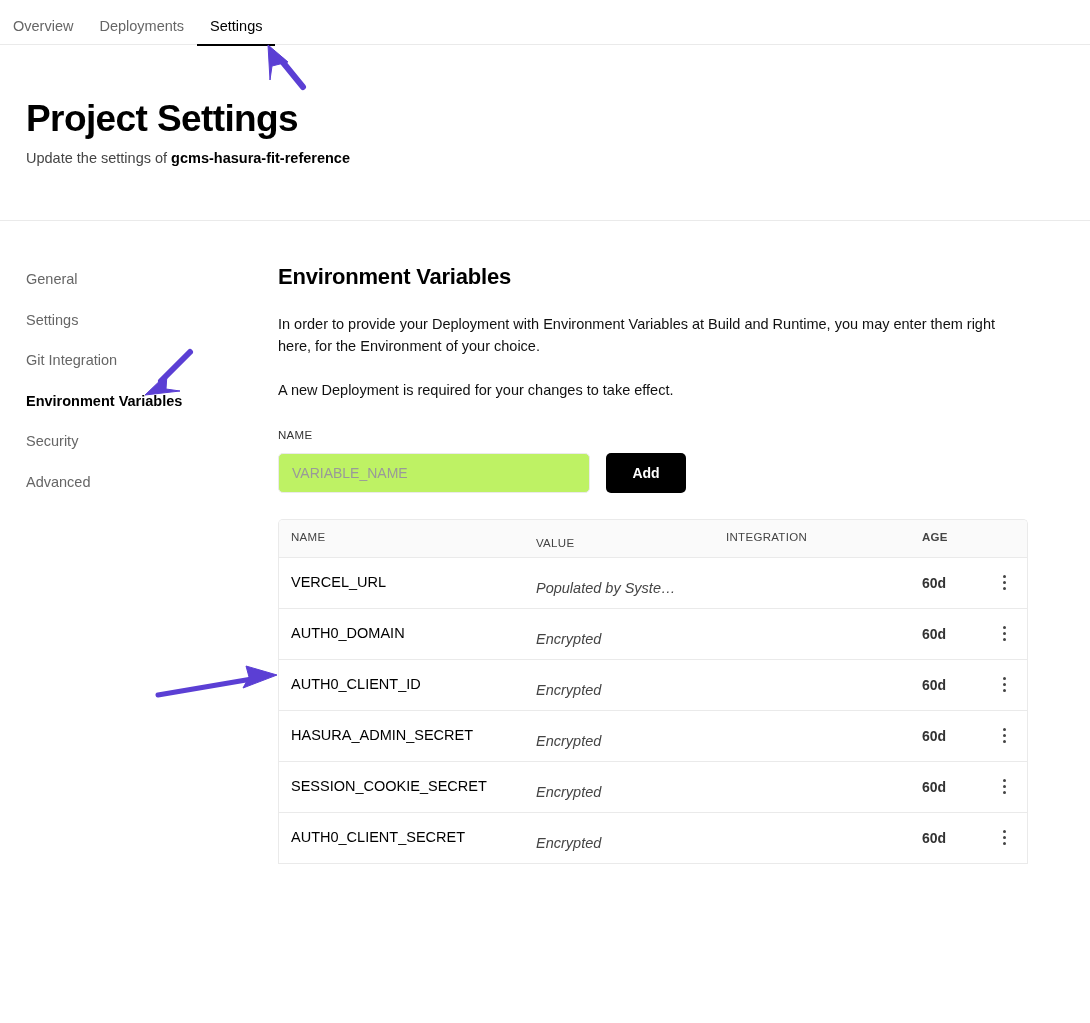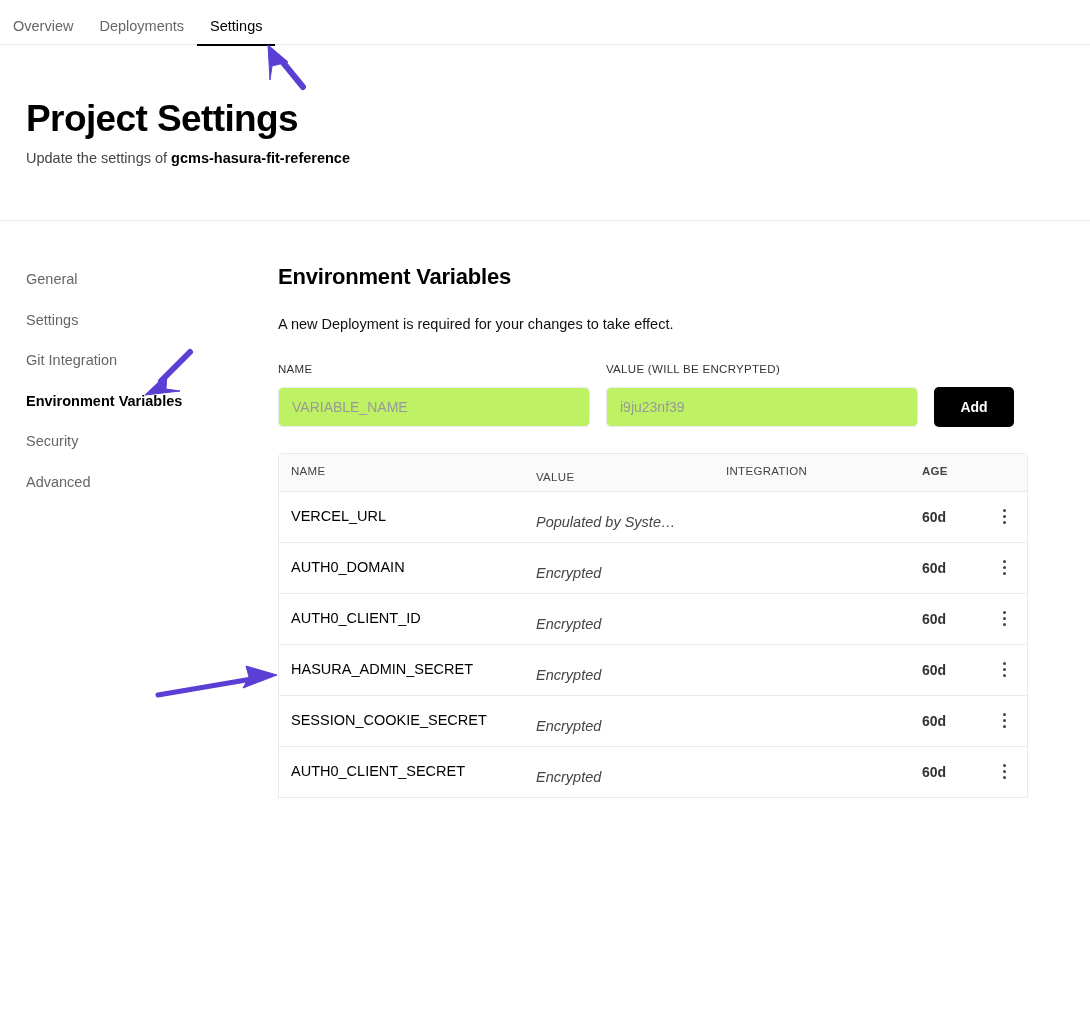--- a/index.html
+++ b/index.html
@@ -329,31 +329,28 @@
       <div class="sidenav-item">Git Integration</div>
       <div class="sidenav-item active">Environment Variables</div>
       <div class="sidenav-item">Security</div>
       <div class="sidenav-item">Advanced</div>
     </div>
 
     <div class="main">
 
       <div class="section-title">Environment Variables</div>
 
+      <div class="section-p">In order to provide your Deployment with Environment Variables at Build and Runtime, you may enter them right here, for the Environment of your choice.</div>
       <div class="section-p second">A new Deployment is required for your changes to take effect.</div>
 
 
       <div class="form-row">
         <div class="field name">
           <div class="field-label">NAME</div>
           <input type="text" placeholder="VARIABLE_NAME" style="">
-        </div>
-        <div class="field value">
-          <div class="field-label">VALUE (WILL BE ENCRYPTED)</div>
-          <input type="text" placeholder="i9ju23nf39" style="">
         </div>
         <button class="add-btn">Add</button>
       </div>
 
 
       <div class="envtable">
 
         <div class="tr thead">
           <div class="th c-name">NAME</div>
           <div class="th c-value">VALUE</div>

